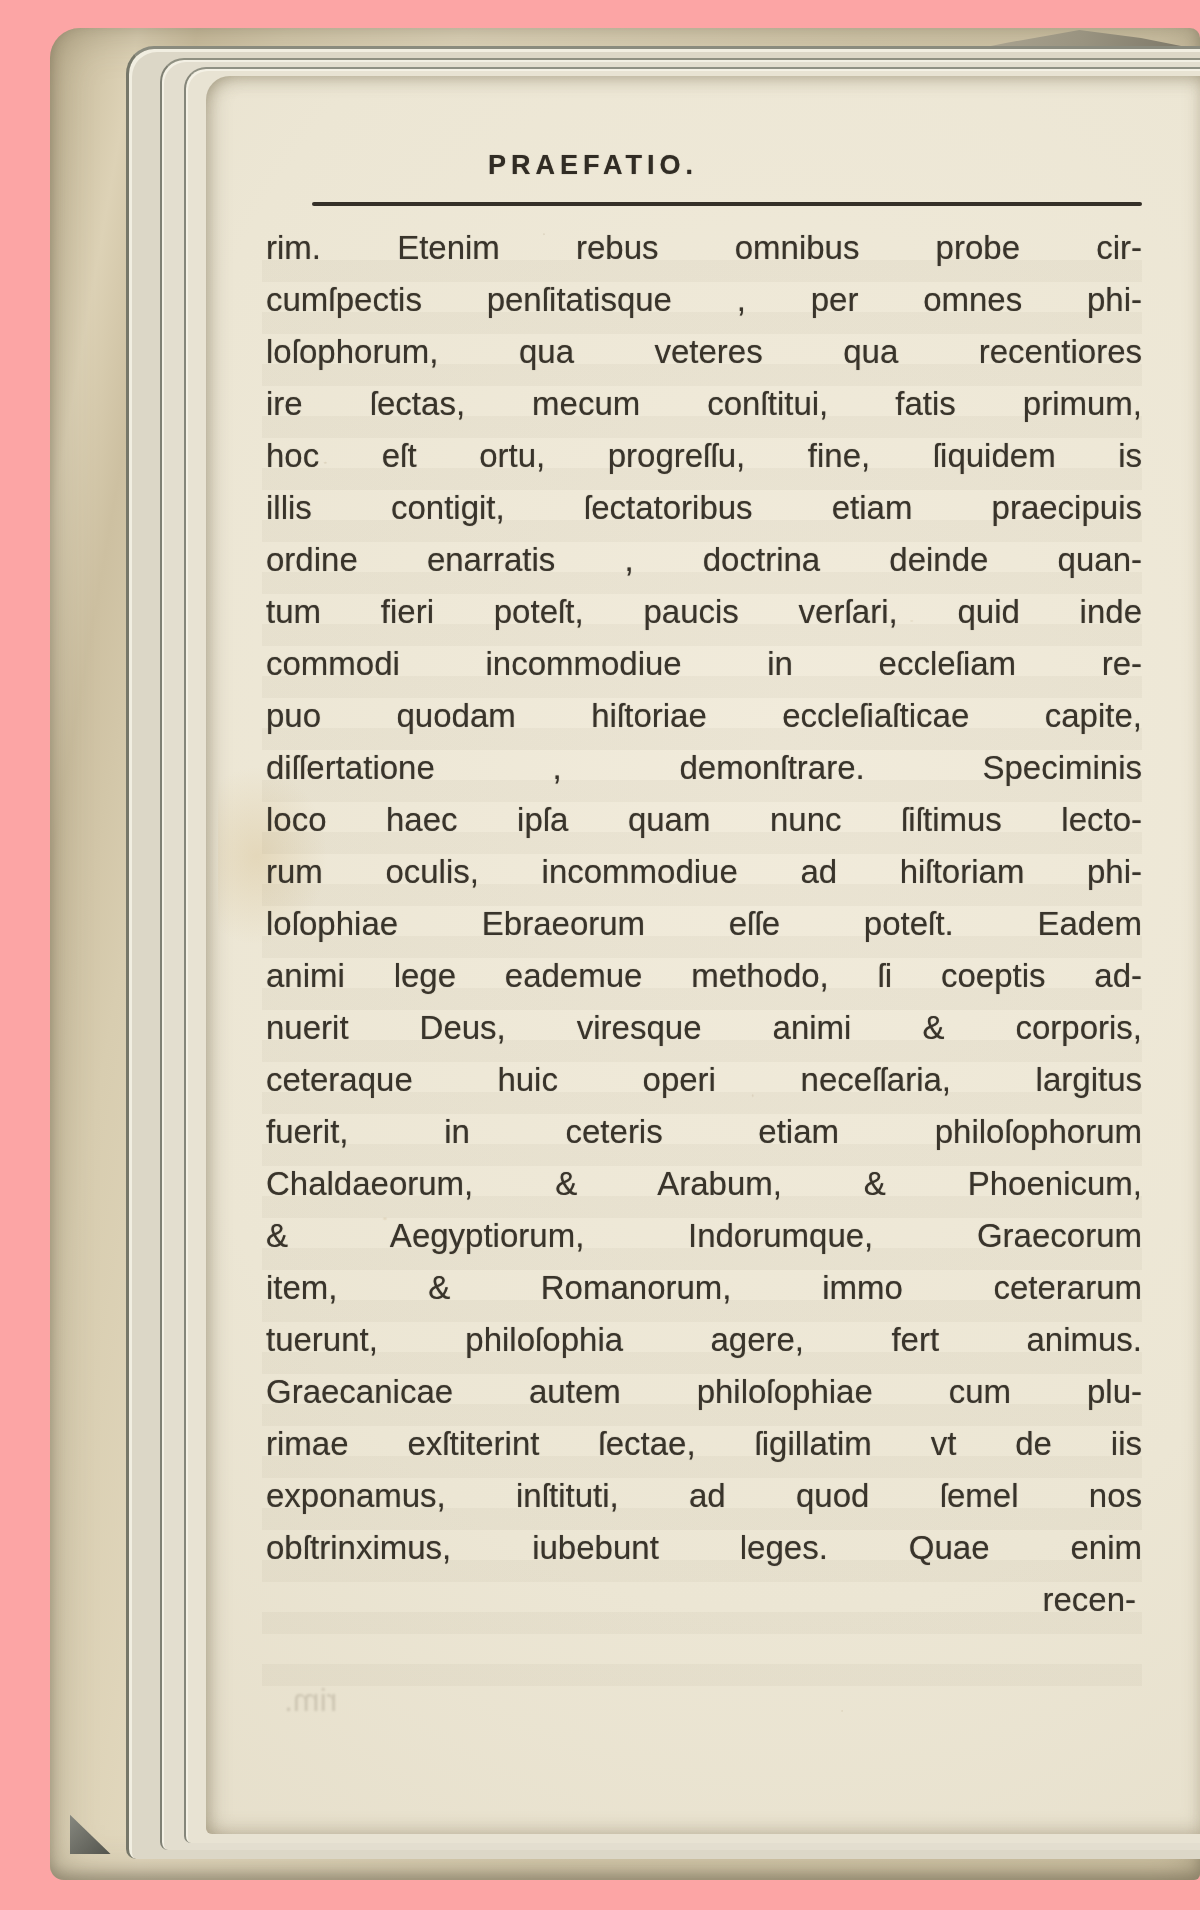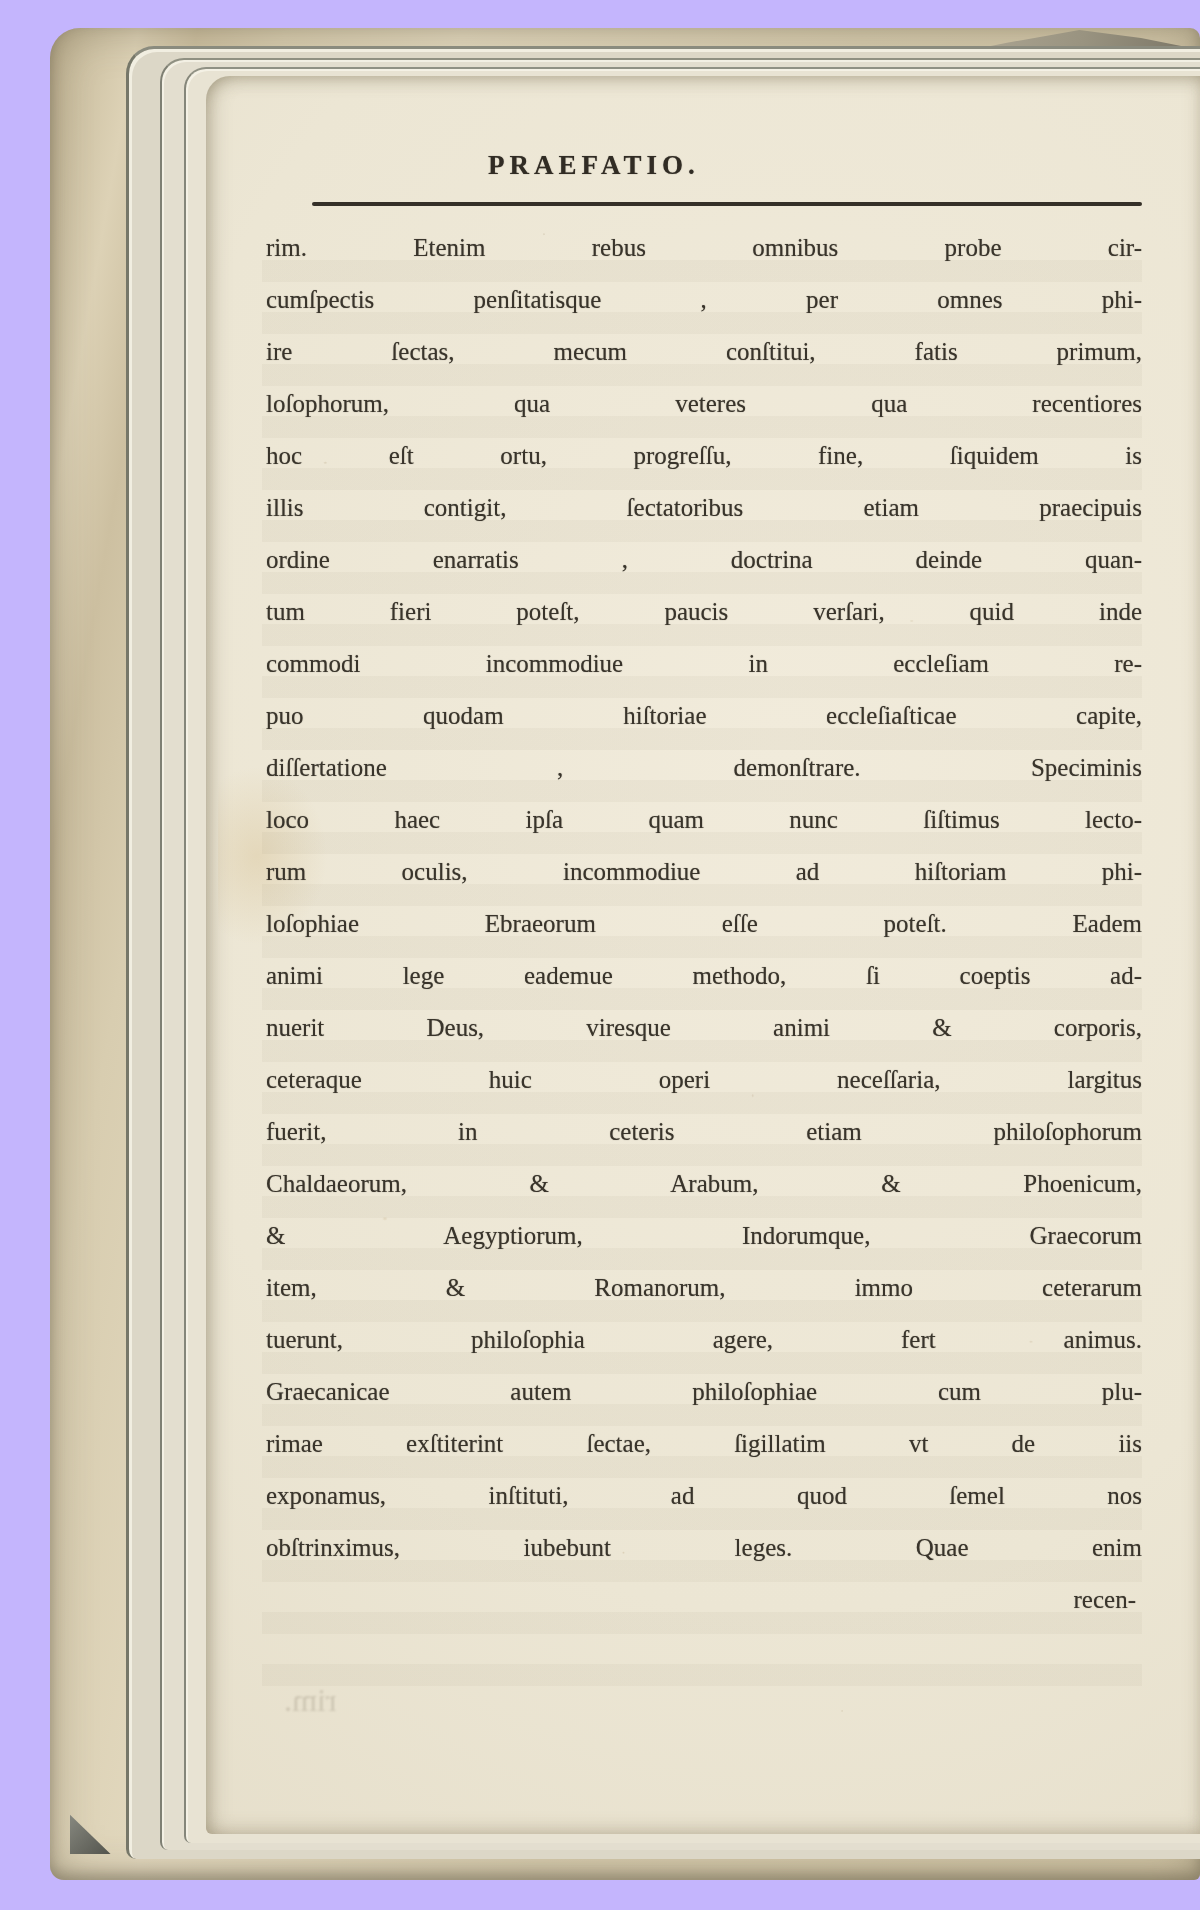--- a/index.html
+++ b/index.html
@@ -1,17 +1,17 @@
 <!DOCTYPE html>
 <html><head>
 <meta charset="utf-8">
 <style>
   html,body{margin:0;padding:0;background:#07070a;}
-  .scene{position:relative;width:1200px;height:1910px;background:#c4b5fd;overflow:hidden;
-         font-family:Liberation Serif, serif;}
+  .scene{position:relative;width:1200px;height:1910px;background:#fca5a5;overflow:hidden;
+         font-family:Liberation Sans, sans-serif;}
 
   
   .cover{position:absolute;left:50px;top:28px;width:1150px;height:1852px;
          background:linear-gradient(100deg,#c3b696 0%,#ddd2b6 6%,#cdc0a1 10%,#d8cdb0 16%,
                     #e2d8be 28%,#d6cbae 55%,#cdc1a2 100%);
          border-radius:30px 10px 6px 14px;
          box-shadow:inset 0 0 46px rgba(90,80,55,.38), inset 0 -6px 14px rgba(70,62,45,.35);}
   .cover-corner-wear{position:absolute;right:0;top:30px;width:268px;height:58px;
          background:linear-gradient(100deg,#b3ac99,#999380 55%,#777263);
          clip-path:polygon(0 48%,28% 22%,55% 0,78% 14%,100% 34%,100% 100%,0 100%);}
@@ -54,21 +54,21 @@
         pointer-events:none;}
   
   .showthrough{position:absolute;left:262px;top:230px;width:880px;height:1470px;pointer-events:none;
         background:repeating-linear-gradient(180deg,transparent 0 30px,rgba(145,135,108,.07) 30px 52px);}
 
   .heading{position:absolute;left:488px;top:150px;font-size:27px;font-weight:700;
         letter-spacing:5px;color:#312c24;text-shadow:0 0 1px rgba(49,44,36,.6);}
   .rule{position:absolute;left:312px;top:202px;width:830px;height:4px;background:#353028;
         border-radius:2px;box-shadow:0 6px 0 -2px rgba(53,48,40,.75);}
 
-  .body-text{position:absolute;left:266px;top:222px;width:876px;color:#39342b;font-size:25px;}
+  .body-text{position:absolute;left:266px;top:222px;width:876px;color:#39342b;font-size:33px;}
   .line{height:52px;line-height:52px;overflow:hidden;white-space:normal;
         text-align:justify;text-align-last:justify;
         text-shadow:0 0 1px rgba(57,52,43,.55);}
   .line.catchword{text-align:left;text-align-last:right;padding-right:6px;}
 
   .ghost{position:absolute;left:284px;top:1682px;font-size:32px;color:#6e6450;
         opacity:.22;transform:scaleX(-1);filter:blur(1.3px);}
 </style>
 </head>
 <body>
@@ -83,22 +83,22 @@
 
   <div class="page"></div>
   <div class="showthrough"></div>
 
   <div class="heading">PRAEFATIO.</div>
   <div class="rule"></div>
 
   <div class="body-text">
     <div class="line">rim. Etenim rebus omnibus probe cir-</div>
     <div class="line">cumſpectis penſitatisque , per omnes phi-</div>
+    <div class="line">loſophorum, qua veteres qua recentiores</div>
     <div class="line">ire ſectas, mecum conſtitui, fatis primum,</div>
-    <div class="line">loſophorum, qua veteres qua recentiores</div>
     <div class="line">hoc eſt ortu, progreſſu, fine, ſiquidem is</div>
     <div class="line">illis contigit, ſectatoribus etiam praecipuis</div>
     <div class="line">ordine enarratis , doctrina deinde quan-</div>
     <div class="line">tum fieri poteſt, paucis verſari, quid inde</div>
     <div class="line">commodi incommodiue in eccleſiam re-</div>
     <div class="line">puo quodam hiſtoriae eccleſiaſticae capite,</div>
     <div class="line">diſſertatione , demonſtrare. Speciminis</div>
     <div class="line">loco haec ipſa quam nunc ſiſtimus lecto-</div>
     <div class="line">rum oculis, incommodiue ad hiſtoriam phi-</div>
     <div class="line">loſophiae Ebraeorum eſſe poteſt. Eadem</div>

